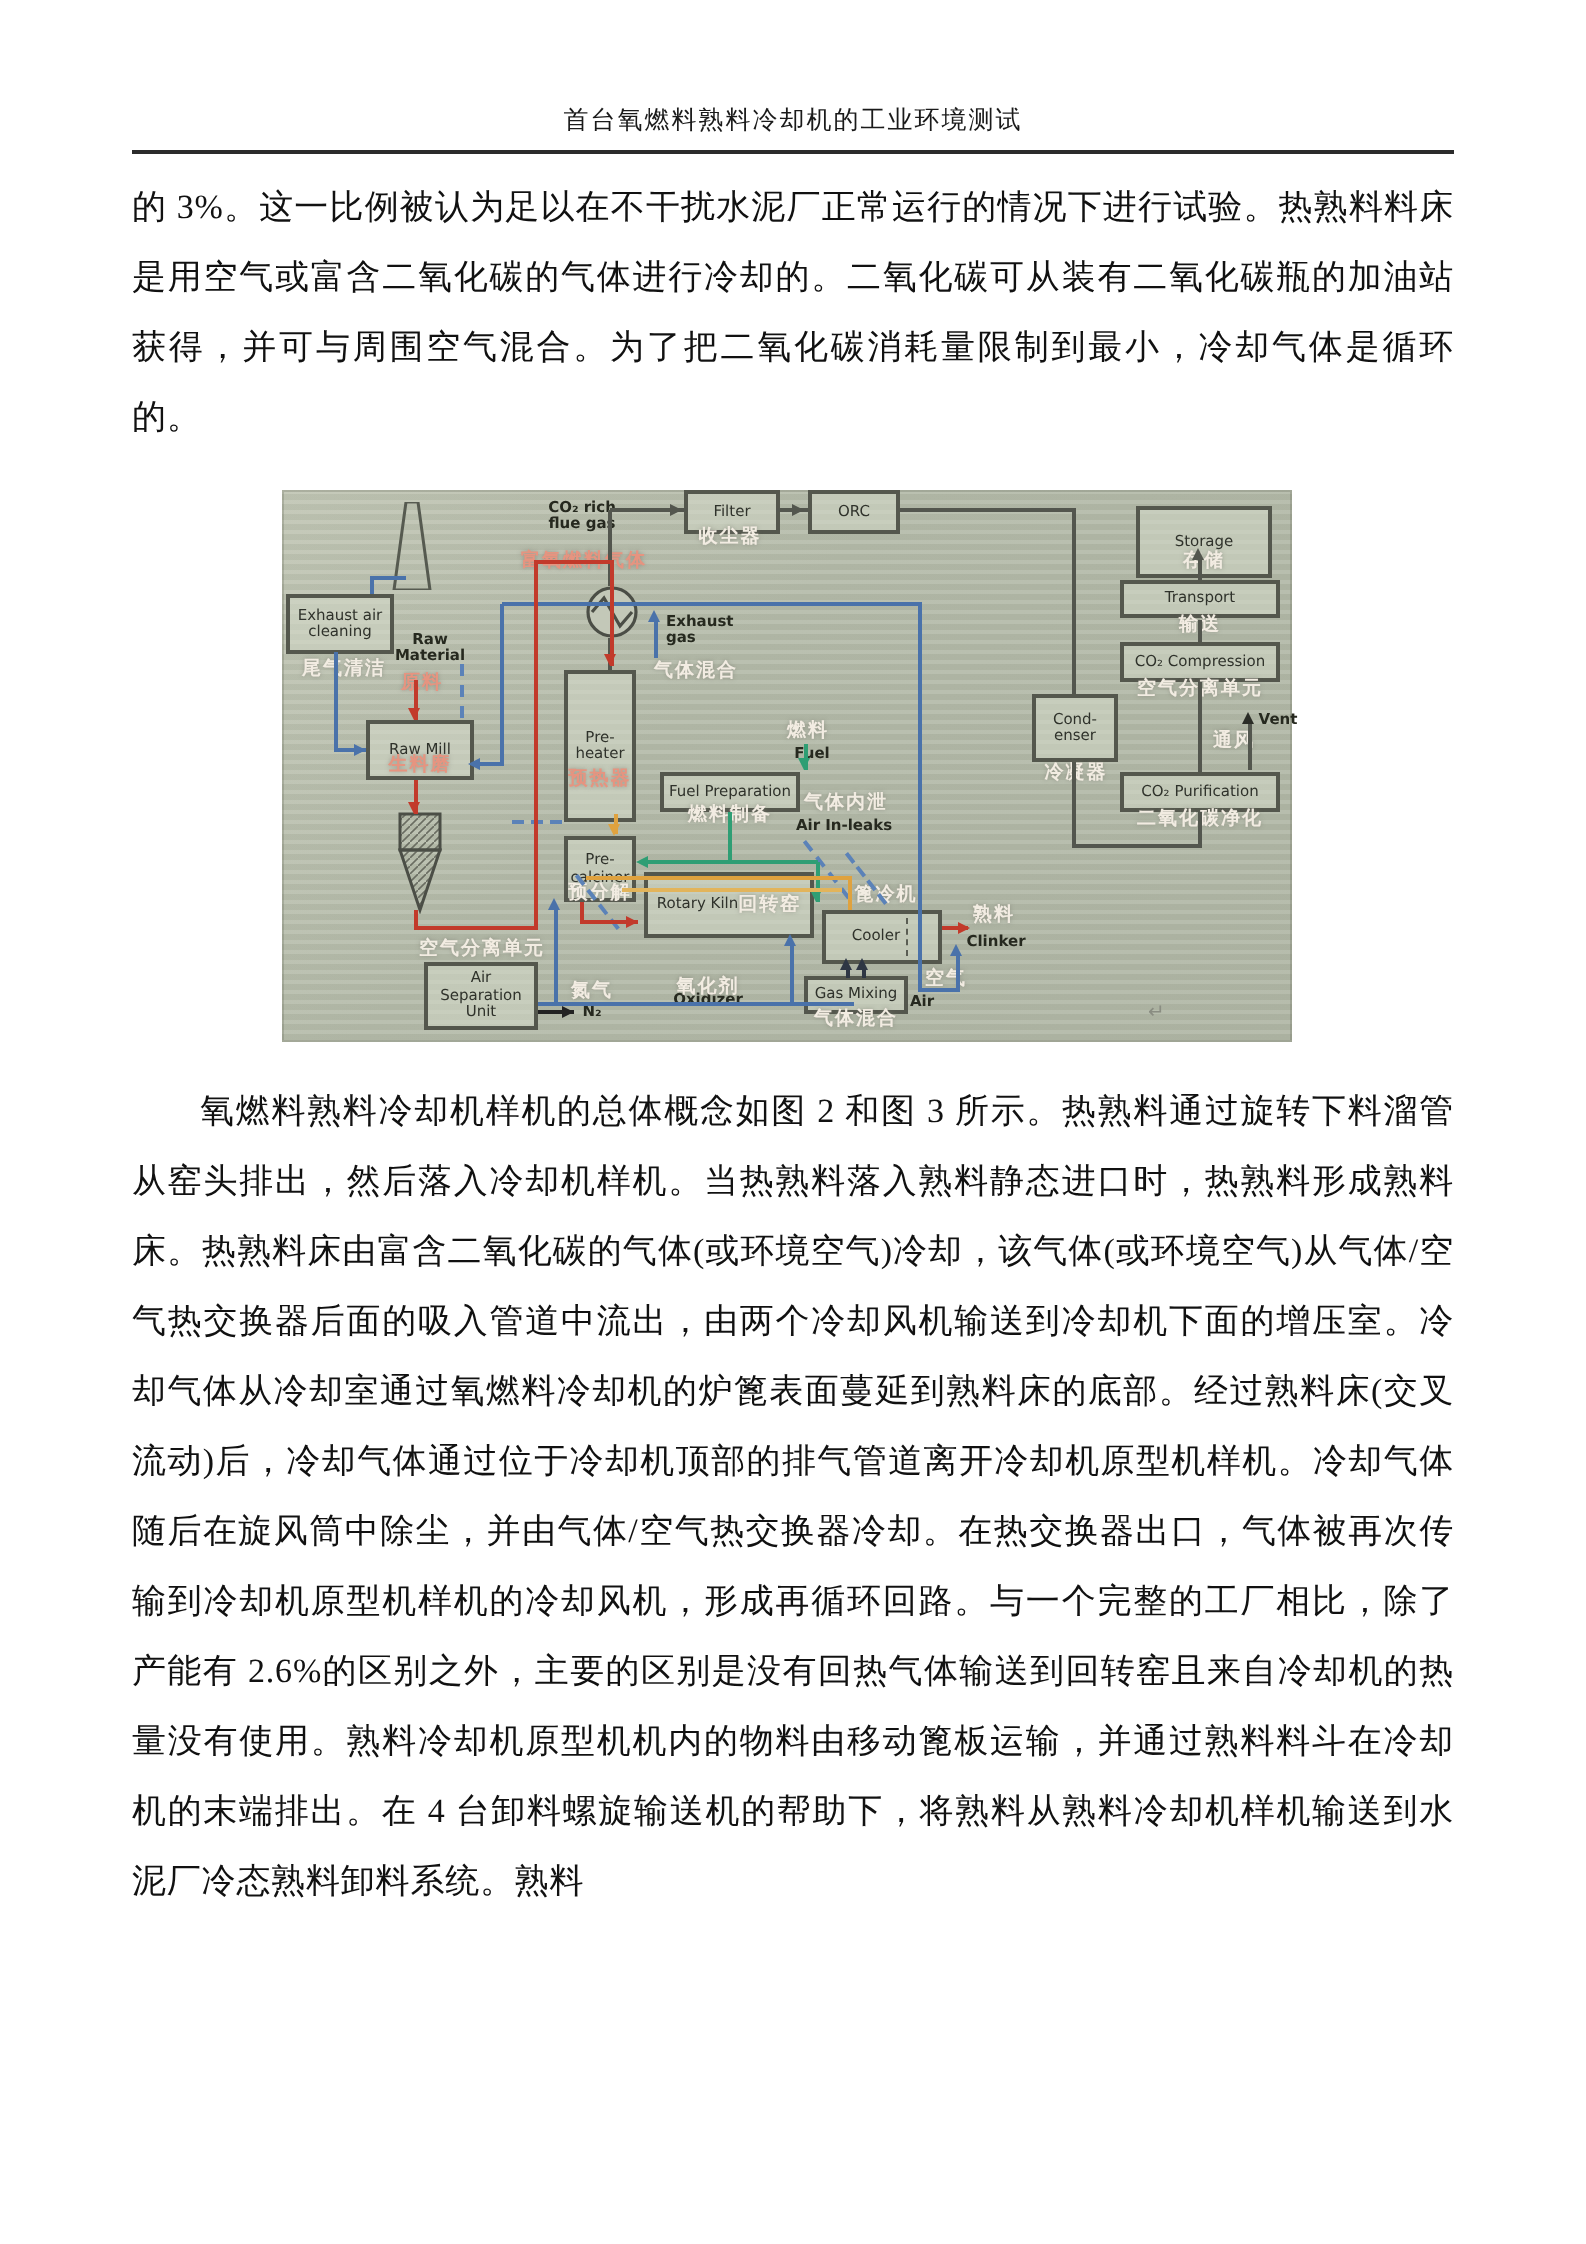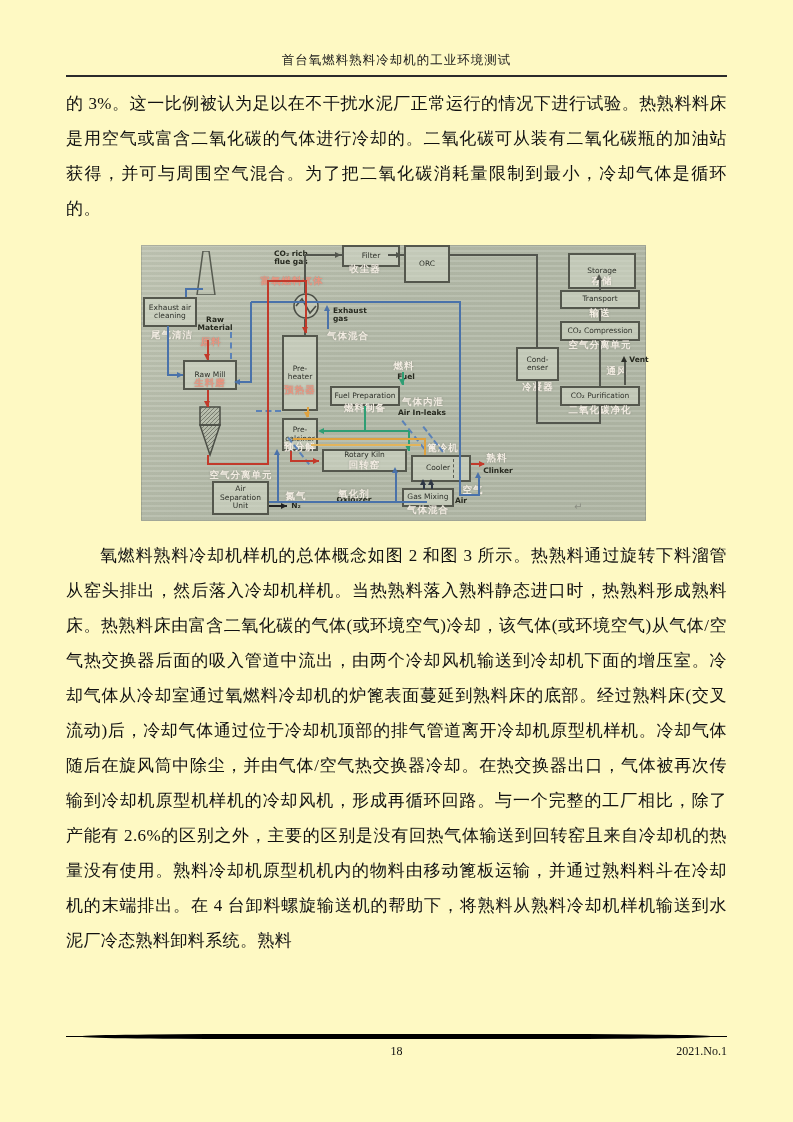--- a/index.html
+++ b/index.html
@@ -1,16 +1,16 @@
 <!DOCTYPE html>
 <html><head>
 <meta charset="utf-8">
 <style>
   html,body{margin:0;padding:0;background:#888;}
-  .page{position:relative;width:793px;height:1122px;margin:0 auto;background:#fef9c3;
+  .page{position:relative;width:793px;height:1122px;margin:0 auto;background:#ffffff;
         font-family:"Liberation Serif","DejaVu Serif",serif;color:#111;overflow:hidden;}
   .content{position:absolute;left:66px;right:66px;top:0;}
   .running-title{padding-top:52px;text-align:center;font-size:12.5px;letter-spacing:1px;color:#1a1a1a;}
   .header-rule{margin-top:6px;border-top:2px solid #2b2b2b;height:0;}
   .para{font-size:17px;line-height:35px;letter-spacing:.4px;text-align:justify;margin:0;}
   .para1{margin-top:9px;}
   .para2{margin-top:9px;text-indent:2em;}
   
   .figure-wrap{position:relative;height:284px;margin-top:19px;}
   .fig-photo{position:absolute;left:75px;top:0;width:505px;height:276px;
@@ -85,40 +85,40 @@
         <div class="fb" style="left:42px;top:115px;width:54px;height:30px">
             <span>Raw Mill</span>
           </div>
         <div class="zh salmon" style="left:44px;top:133px;width:50px">生料磨</div>
 
         <div class="fb" style="left:141px;top:90px;width:36px;height:76px">
             <span>Pre- heater</span>
           </div>
         <div class="zh salmon" style="left:139px;top:140px;width:40px">预热器</div>
 
-        <div class="fb" style="left:201px;top:0;width:58px;height:22px">
+        <div class="fb" style="left:201px;top:0;width:48px;height:22px">
             <span>Filter</span>
           </div>
         <div class="zh" style="left:203px;top:19px;width:42px">收尘器</div>
 
-        <div class="fb" style="left:263px;top:0;width:46px;height:38px">
+        <div class="fb" style="left:263px;top:0;width:46px;height:22px">
             <span>ORC</span>
           </div>
 
         <div class="fb" style="left:189px;top:141px;width:70px;height:20px">
             <span>Fuel Preparation</span>
           </div>
         <div class="zh" style="left:200px;top:158px;width:48px">燃料制备</div>
 
         <div class="fb" style="left:141px;top:173px;width:36px;height:33px">
             <span>Pre- calciner</span>
           </div>
         <div class="zh" style="left:141px;top:197px;width:36px">预分解</div>
 
-        <div class="fb" style="left:181px;top:204px;width:85px;height:23px;flex-direction:column">
+        <div class="fb" style="left:181px;top:191px;width:85px;height:33px;flex-direction:row">
           <span>Rotary Kiln</span>
           <span class="zh" style="position:static">回转窑</span>
         </div>
 
         <div class="fb" style="left:270px;top:210px;width:60px;height:27px">
             <span style="margin-right:6px">Cooler</span>
             <i class="cool-div"></i>
           </div>
         <div class="zh" style="left:280px;top:198px;width:44px">篦冷机</div>
 
@@ -268,23 +268,13 @@
         <i class="ln" style="left:290px;top:238px;width:2px;height:6px;background:#2e3644"></i>
         <i class="ah" style="left:287px;top:234px;border-bottom-color:#2e3644"></i>
       </div>
       <span class="pilcrow">↵</span>
     </div>
 
 
     <p class="para para2">氧燃料熟料冷却机样机的总体概念如图 2 和图 3 所示。热熟料通过旋转下料溜管从窑头排出，然后落入冷却机样机。当热熟料落入熟料静态进口时，热熟料形成熟料床。热熟料床由富含二氧化碳的气体(或环境空气)冷却，该气体(或环境空气)从气体/空气热交换器后面的吸入管道中流出，由两个冷却风机输送到冷却机下面的增压室。冷却气体从冷却室通过氧燃料冷却机的炉篦表面蔓延到熟料床的底部。经过熟料床(交叉流动)后，冷却气体通过位于冷却机顶部的排气管道离开冷却机原型机样机。冷却气体随后在旋风筒中除尘，并由气体/空气热交换器冷却。在热交换器出口，气体被再次传输到冷却机原型机样机的冷却风机，形成再循环回路。与一个完整的工厂相比，除了产能有 2.6%的区别之外，主要的区别是没有回热气体输送到回转窑且来自冷却机的热量没有使用。熟料冷却机原型机机内的物料由移动篦板运输，并通过熟料料斗在冷却机的末端排出。在 4 台卸料螺旋输送机的帮助下，将熟料从熟料冷却机样机输送到水泥厂冷态熟料卸料系统。熟料</p>
   </div>
 
-  <div class="footer">
-    <div class="footer-rule">
-        <i class="thin"></i>
-        <i class="bar"></i>
-      </div>
-    <div class="footer-row">
-      <div class="footer-page">18</div>
-      <div class="footer-issue">2021.No.1</div>
-    </div>
-  </div>
 </div>
 
 </body></html>

